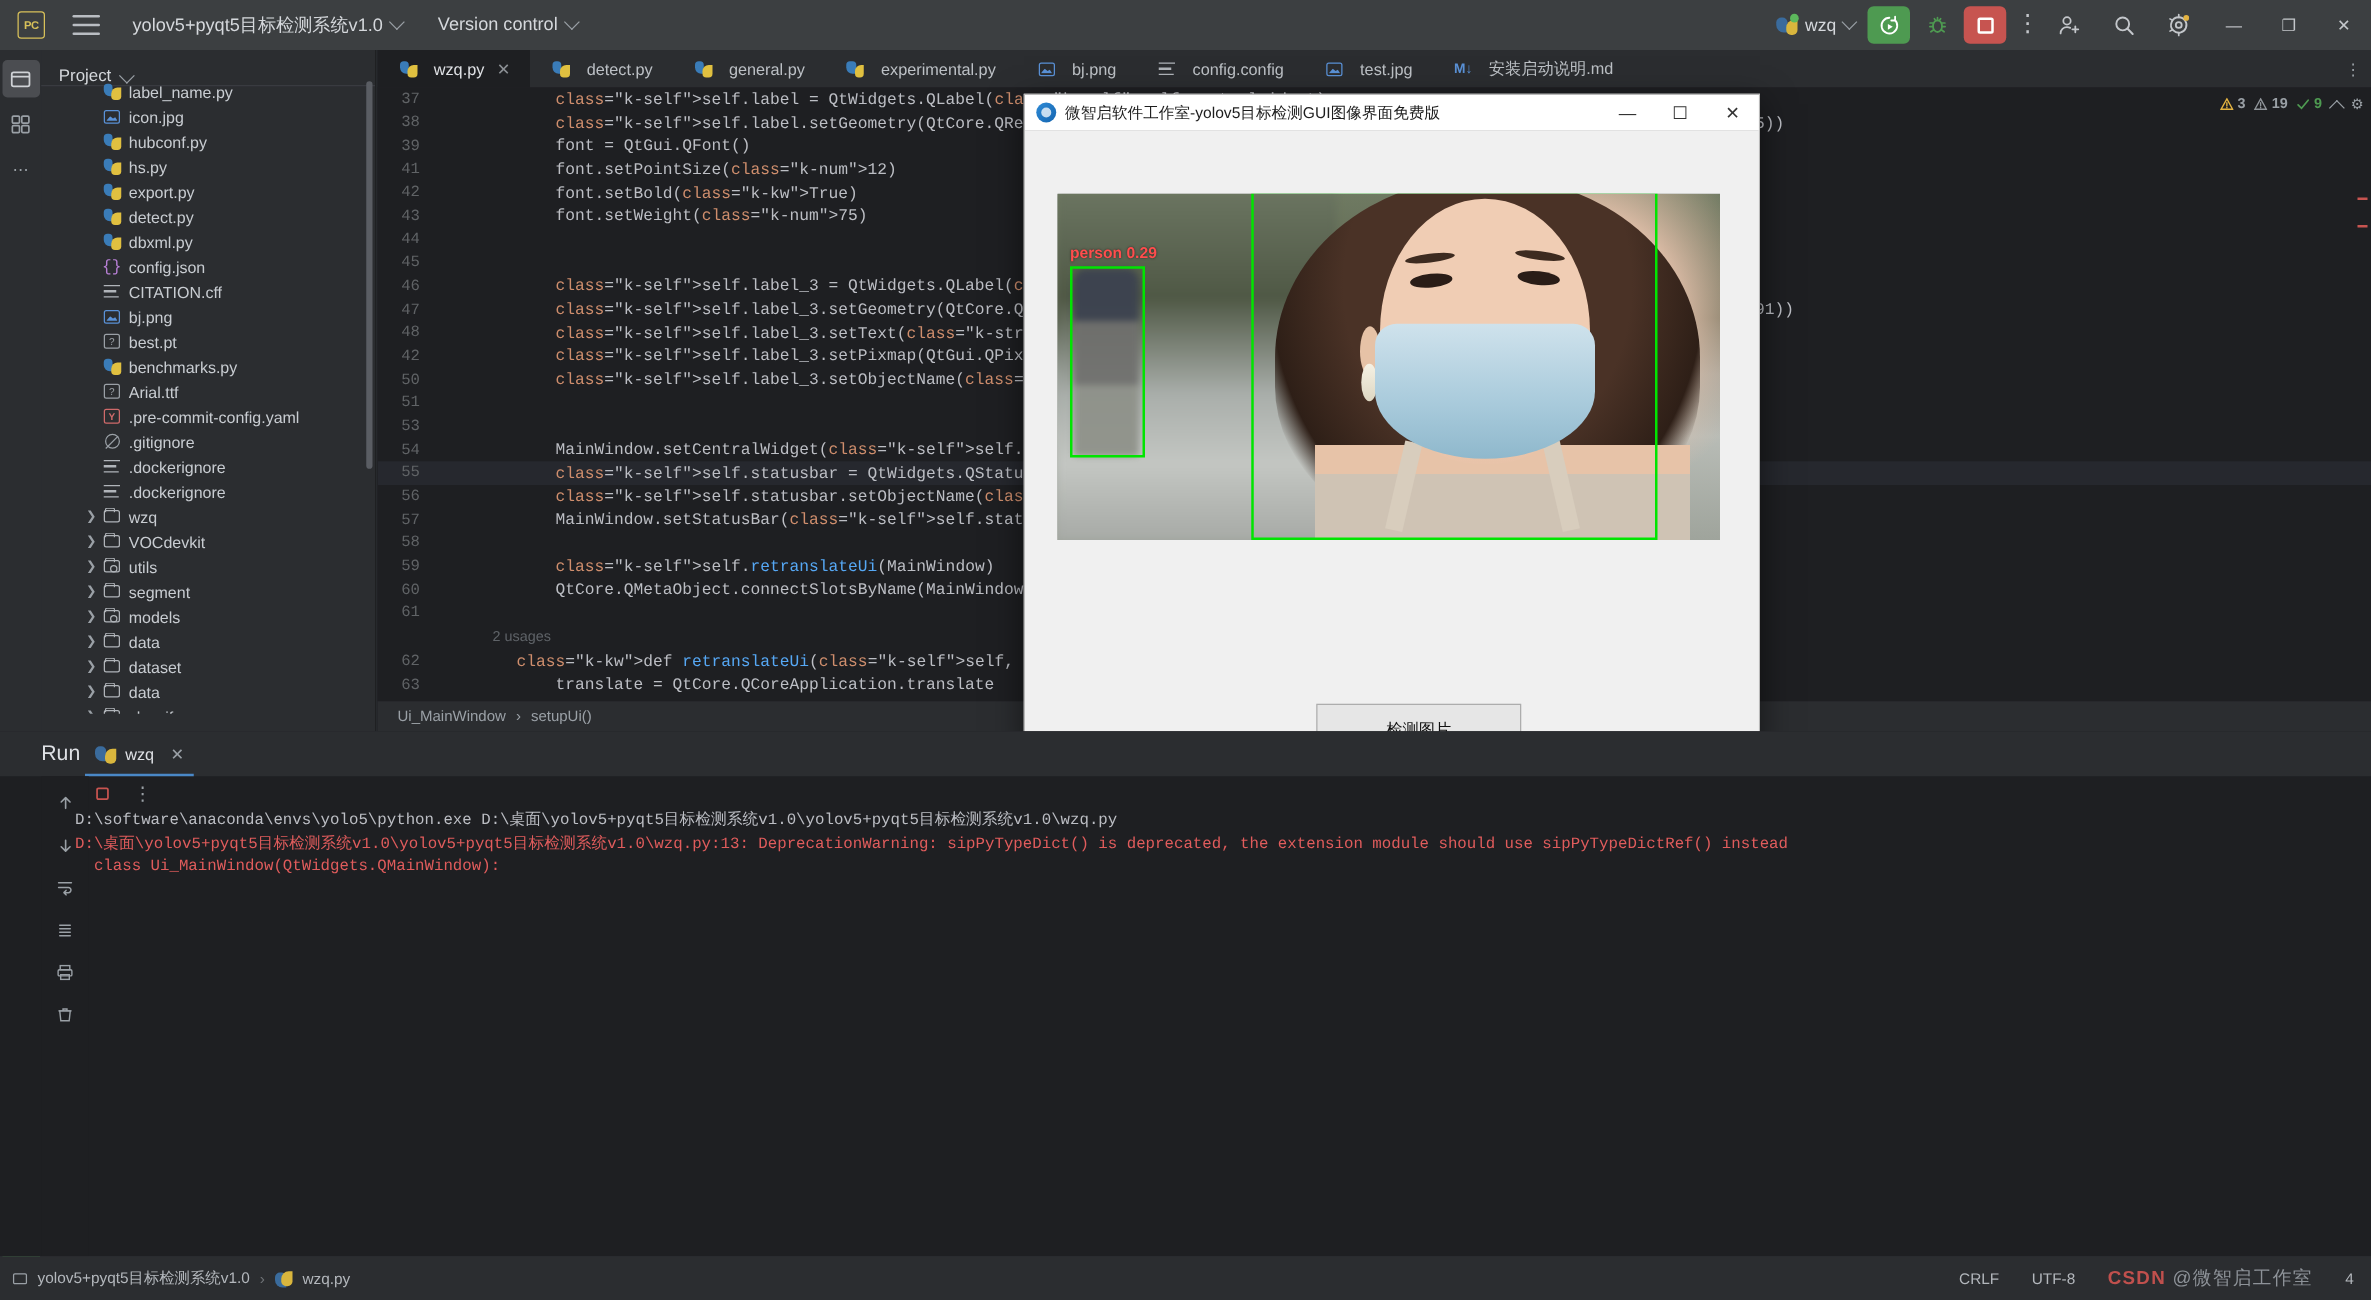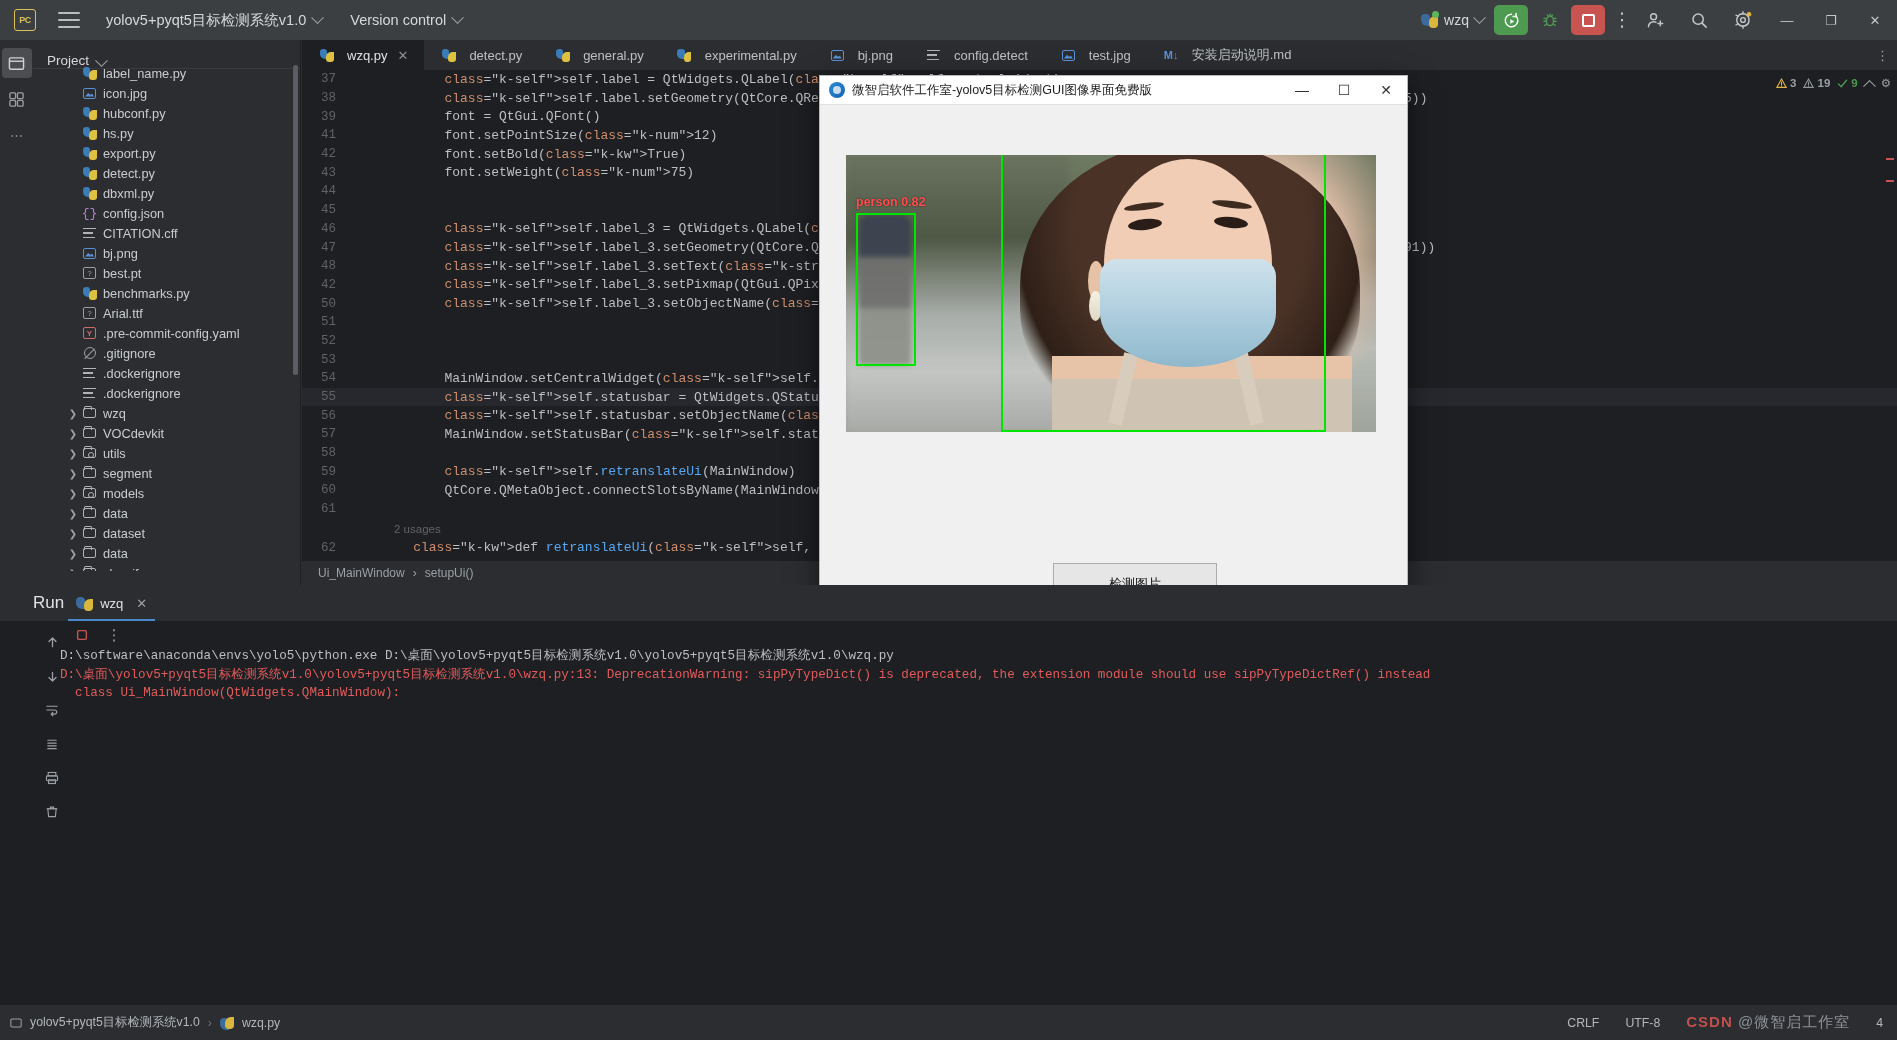--- a/index.html
+++ b/index.html
@@ -517,21 +517,21 @@
           <span>bj.png</span>
         </div>
         <div class="tab">
           <span class="ficon">
             <span class="txtico">
               <i></i>
               <i></i>
               <i></i>
             </span>
           </span>
-          <span>config.detect</span>
+          <span>config.config</span>
         </div>
         <div class="tab">
           <span class="ficon">
             <span class="imgico"></span>
           </span>
           <span>test.jpg</span>
         </div>
         <div class="tab">
           <span class="ficon">
             <span class="mdico">M↓</span>
@@ -575,21 +575,20 @@
           <div class="codeline"><span class="lnum">42</span><span class="gutter2"></span><span class="ctext">        font.setBold(<span <span="" class="k-kw">class</span>="k-kw"&gt;True)</span></div>
           <div class="codeline"><span class="lnum">43</span><span class="gutter2"></span><span class="ctext">        font.setWeight(<span <span="" class="k-kw">class</span>="k-num"&gt;75)</span></div>
           <div class="codeline"><span class="lnum">44</span><span class="gutter2"></span><span class="ctext"></span></div>
           <div class="codeline"><span class="lnum">45</span><span class="gutter2"></span><span class="ctext"></span></div>
           <div class="codeline"><span class="lnum">46</span><span class="gutter2"></span><span class="ctext">        <span <span="" class="k-kw">class</span>="k-self"&gt;self.label_3 = QtWidgets.QLabel(<span <span="" class="k-kw">class</span>="k-self"&gt;self.centralwidget)</span></div>
           <div class="codeline"><span class="lnum">47</span><span class="gutter2"></span><span class="ctext">        <span <span="" class="k-kw">class</span>="k-self"&gt;self.label_3.setGeometry(QtCore.QRect(<span <span="" class="k-kw">class</span>="k-num"&gt;30, <span <span="" class="k-kw">class</span>="k-num"&gt;25, <span <span="" class="k-kw">class</span>="k-num"&gt;801, <span <span="" class="k-kw">class</span>="k-num"&gt;491))</span></div>
           <div class="codeline"><span class="lnum">48</span><span class="gutter2"></span><span class="ctext">        <span <span="" class="k-kw">class</span>="k-self"&gt;self.label_3.setText(<span <span="" class="k-kw">class</span>="k-str"&gt;"")</span></div>
           <div class="codeline"><span class="lnum">42</span><span class="gutter2"></span><span class="ctext">        <span <span="" class="k-kw">class</span>="k-self"&gt;self.label_3.setPixmap(QtGui.QPixmap(<span <span="" class="k-kw">class</span>="k-str"&gt;"bj.png"))</span></div>
           <div class="codeline"><span class="lnum">50</span><span class="gutter2"></span><span class="ctext">        <span <span="" class="k-kw">class</span>="k-self"&gt;self.label_3.setObjectName(<span <span="" class="k-kw">class</span>="k-str"&gt;"label_3")</span></div>
           <div class="codeline"><span class="lnum">51</span><span class="gutter2"></span><span class="ctext"></span></div>
-          <div class="codeline"><span class="lnum">52</span><span class="gutter2"></span><span class="ctext"></span></div>
           <div class="codeline"><span class="lnum">53</span><span class="gutter2"></span><span class="ctext"></span></div>
           <div class="codeline"><span class="lnum">54</span><span class="gutter2"></span><span class="ctext">        MainWindow.setCentralWidget(<span <span="" class="k-kw">class</span>="k-self"&gt;self.centralwidget)</span></div>
           <div class="codeline hl"><span class="lnum">55</span><span class="gutter2"></span><span class="ctext">        <span <span="" class="k-kw">class</span>="k-self"&gt;self.statusbar = QtWidgets.QStatusBar(MainWindow)</span></div>
           <div class="codeline"><span class="lnum">56</span><span class="gutter2"></span><span class="ctext">        <span <span="" class="k-kw">class</span>="k-self"&gt;self.statusbar.setObjectName(<span <span="" class="k-kw">class</span>="k-str"&gt;"statusbar")</span></div>
           <div class="codeline"><span class="lnum">57</span><span class="gutter2"></span><span class="ctext">        MainWindow.setStatusBar(<span <span="" class="k-kw">class</span>="k-self"&gt;self.statusbar)</span></div>
           <div class="codeline"><span class="lnum">58</span><span class="gutter2"></span><span class="ctext"></span></div>
           <div class="codeline"><span class="lnum">59</span><span class="gutter2"></span><span class="ctext">        <span <span="" class="k-kw">class</span>="k-self"&gt;self.<span class="k-fn">retranslateUi</span>(MainWindow)</span></div>
           <div class="codeline"><span class="lnum">60</span><span class="gutter2"></span><span class="ctext">        QtCore.QMetaObject.connectSlotsByName(MainWindow)</span></div>
           <div class="codeline"><span class="lnum">61</span><span class="gutter2"></span><span class="ctext"></span></div>
           <div class="usages">2 usages</div>
@@ -633,21 +632,21 @@
           <div class="ph-ear"></div>
           <div class="ph-earring"></div>
           <div class="ph-browL"></div>
           <div class="ph-browR"></div>
           <div class="ph-eyeL"></div>
           <div class="ph-eyeR"></div>
           <div class="ph-mask"></div>
         </div>
 
         <div class="box" style="left:10px;top:58px;width:60px;height:153px;"></div>
-        <div class="boxlabel" style="left:10px;top:40px;">person 0.82</div>
+        <div class="boxlabel" style="left:10px;top:40px;">person 0.29</div>
         <div class="box" style="left:155px;top:-2px;width:325px;height:279px;"></div>
       </div>
       <div class="detectbtn">检测图片</div>
       <div class="dlg-corner">◢</div>
     </div>
   </div>
 
   <div class="runpanel">
     <div class="runhead">
       <span class="runtitle">Run</span>

